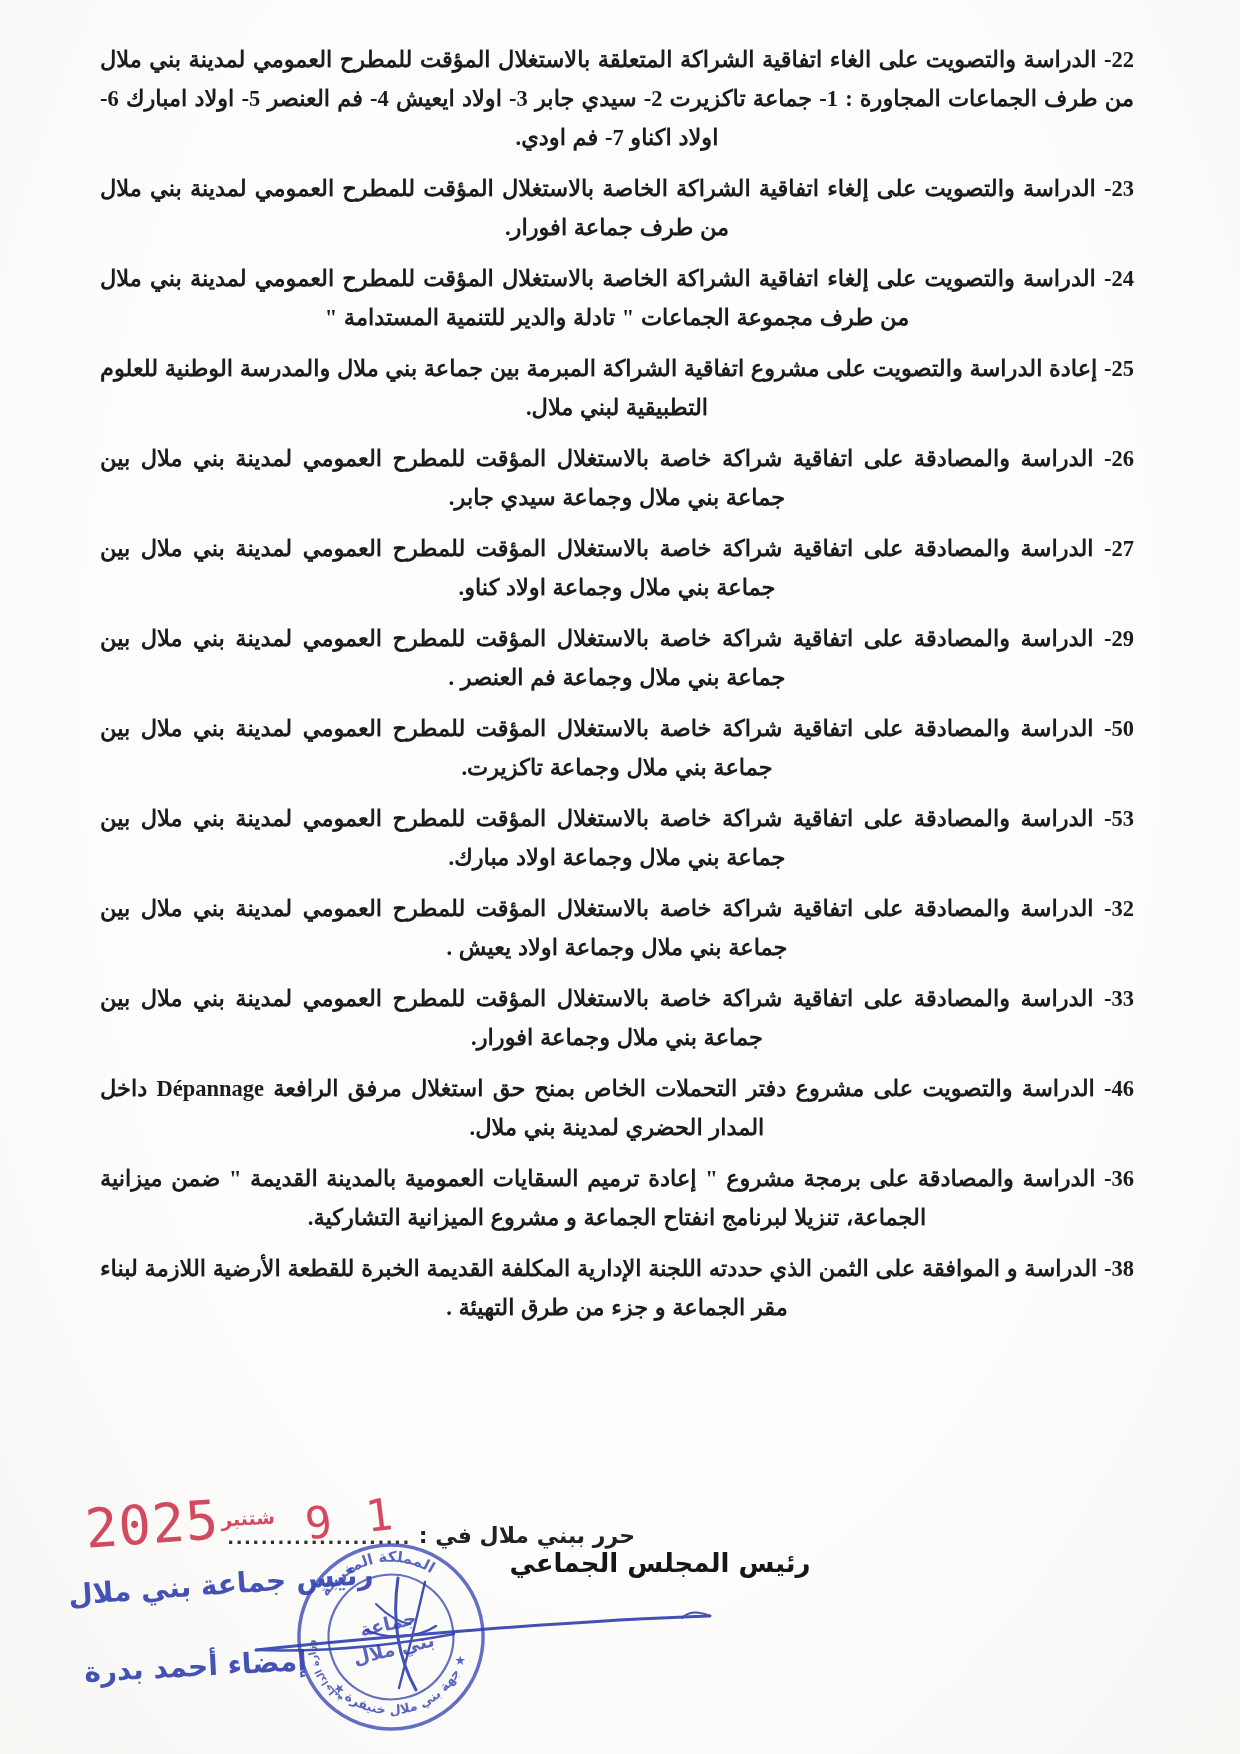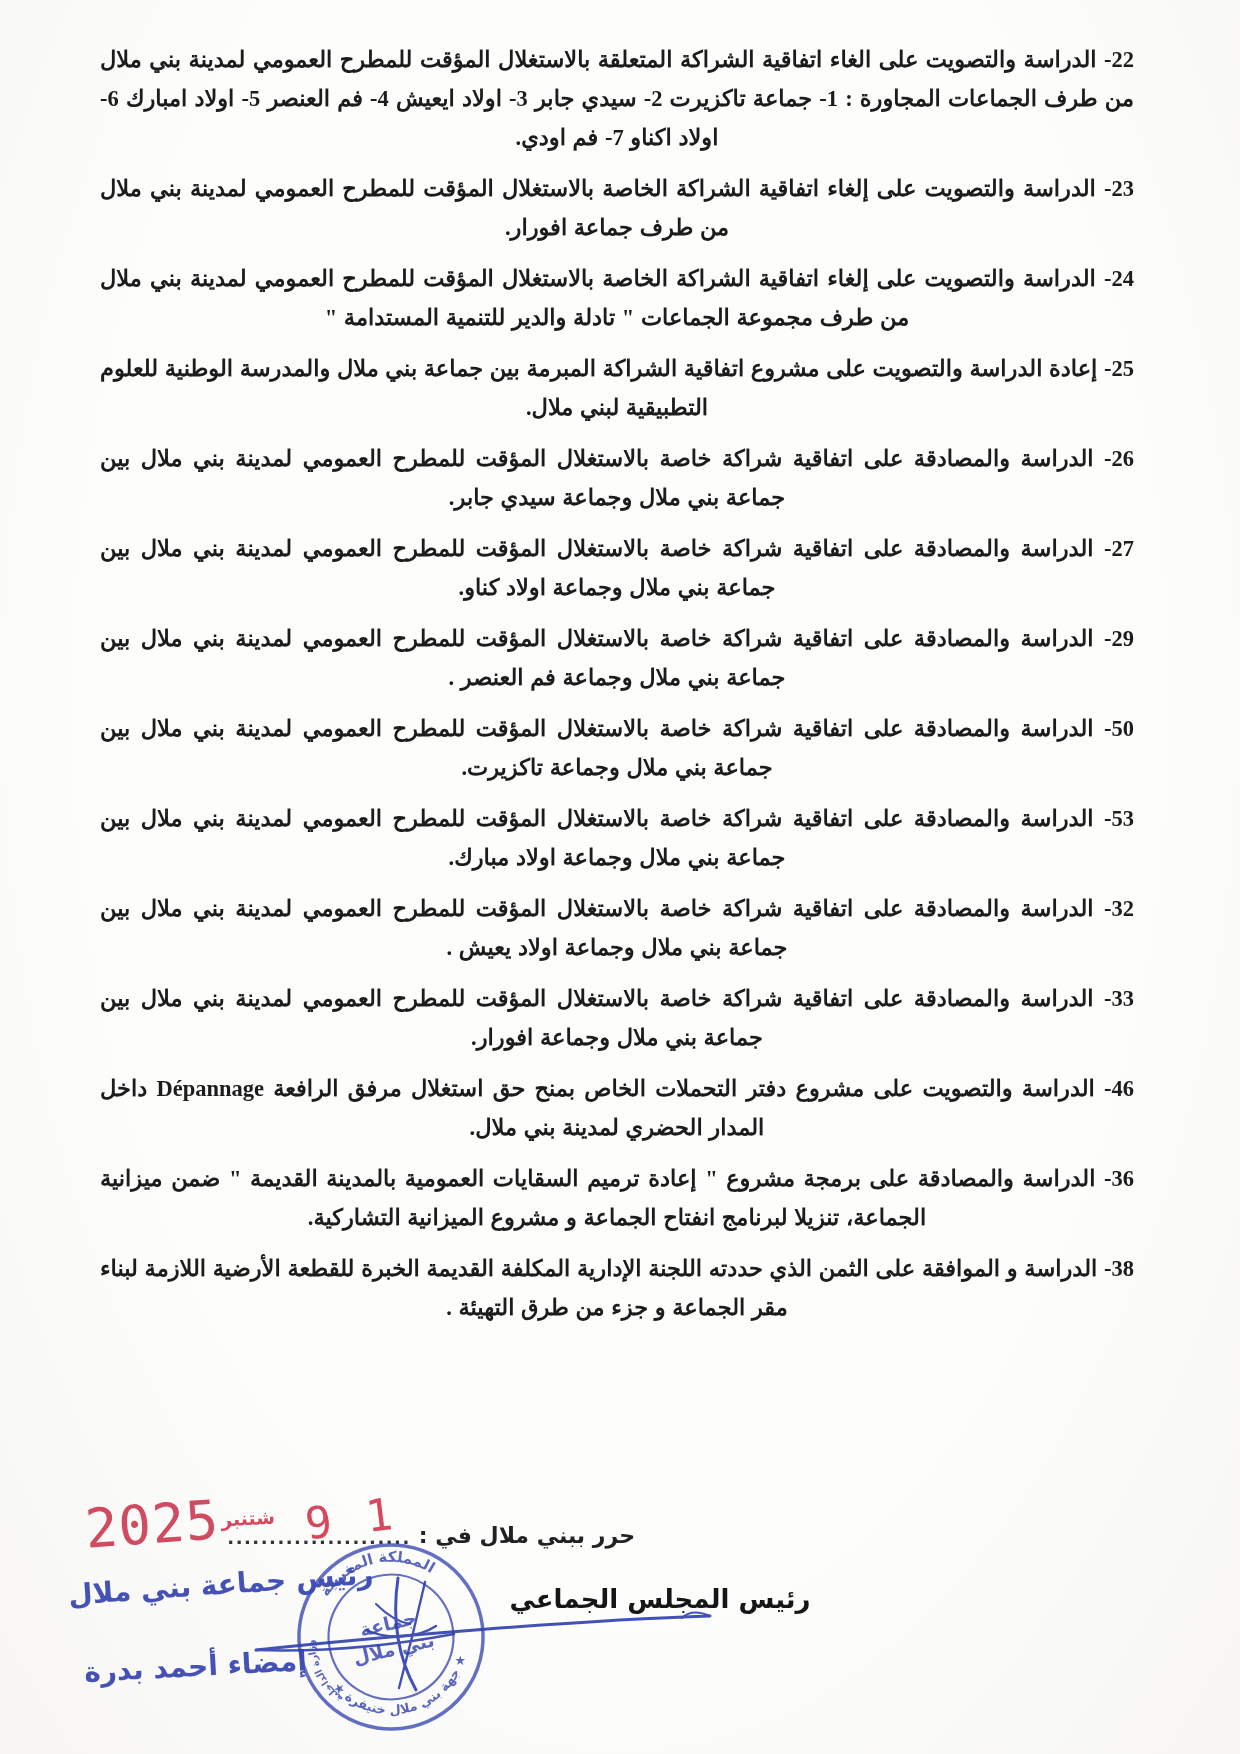--- a/index.html
+++ b/index.html
@@ -39,21 +39,21 @@
   .date-month{
     position:absolute;left:-6px;top:-20px;
     font-size:19px;font-weight:700;color:#d5485e;transform:rotate(-3deg);white-space:nowrap;
   }
   .date-year{
     font-family:"DejaVu Sans Mono",monospace;
     font-size:54px;color:#d04a60;transform:rotate(-4deg);letter-spacing:1px;line-height:1;
   }
   .president-title{
     position:absolute;left:505px;top:1548px;width:310px;
-    font-size:26px;font-weight:800;color:#161616;text-align:center;direction:rtl;white-space:nowrap;margin-top:36px;
+    font-size:26px;font-weight:800;color:#161616;text-align:center;direction:rtl;white-space:nowrap;
   }
   .stamp-text{color:#3544b0;font-weight:800;direction:rtl;white-space:nowrap;opacity:.92}
   .stamp-role{position:absolute;left:68px;top:1568px;font-size:28px;transform:rotate(-4deg)}
   .stamp-sign{position:absolute;left:84px;top:1650px;font-size:28px;transform:rotate(-3deg)}
   .seal{position:absolute;left:292px;top:1538px;width:198px;height:198px;transform:rotate(-13deg)}
   .signature{position:absolute;left:248px;top:1570px;width:470px;height:148px}
 </style>
 </head>
 <body>
 

